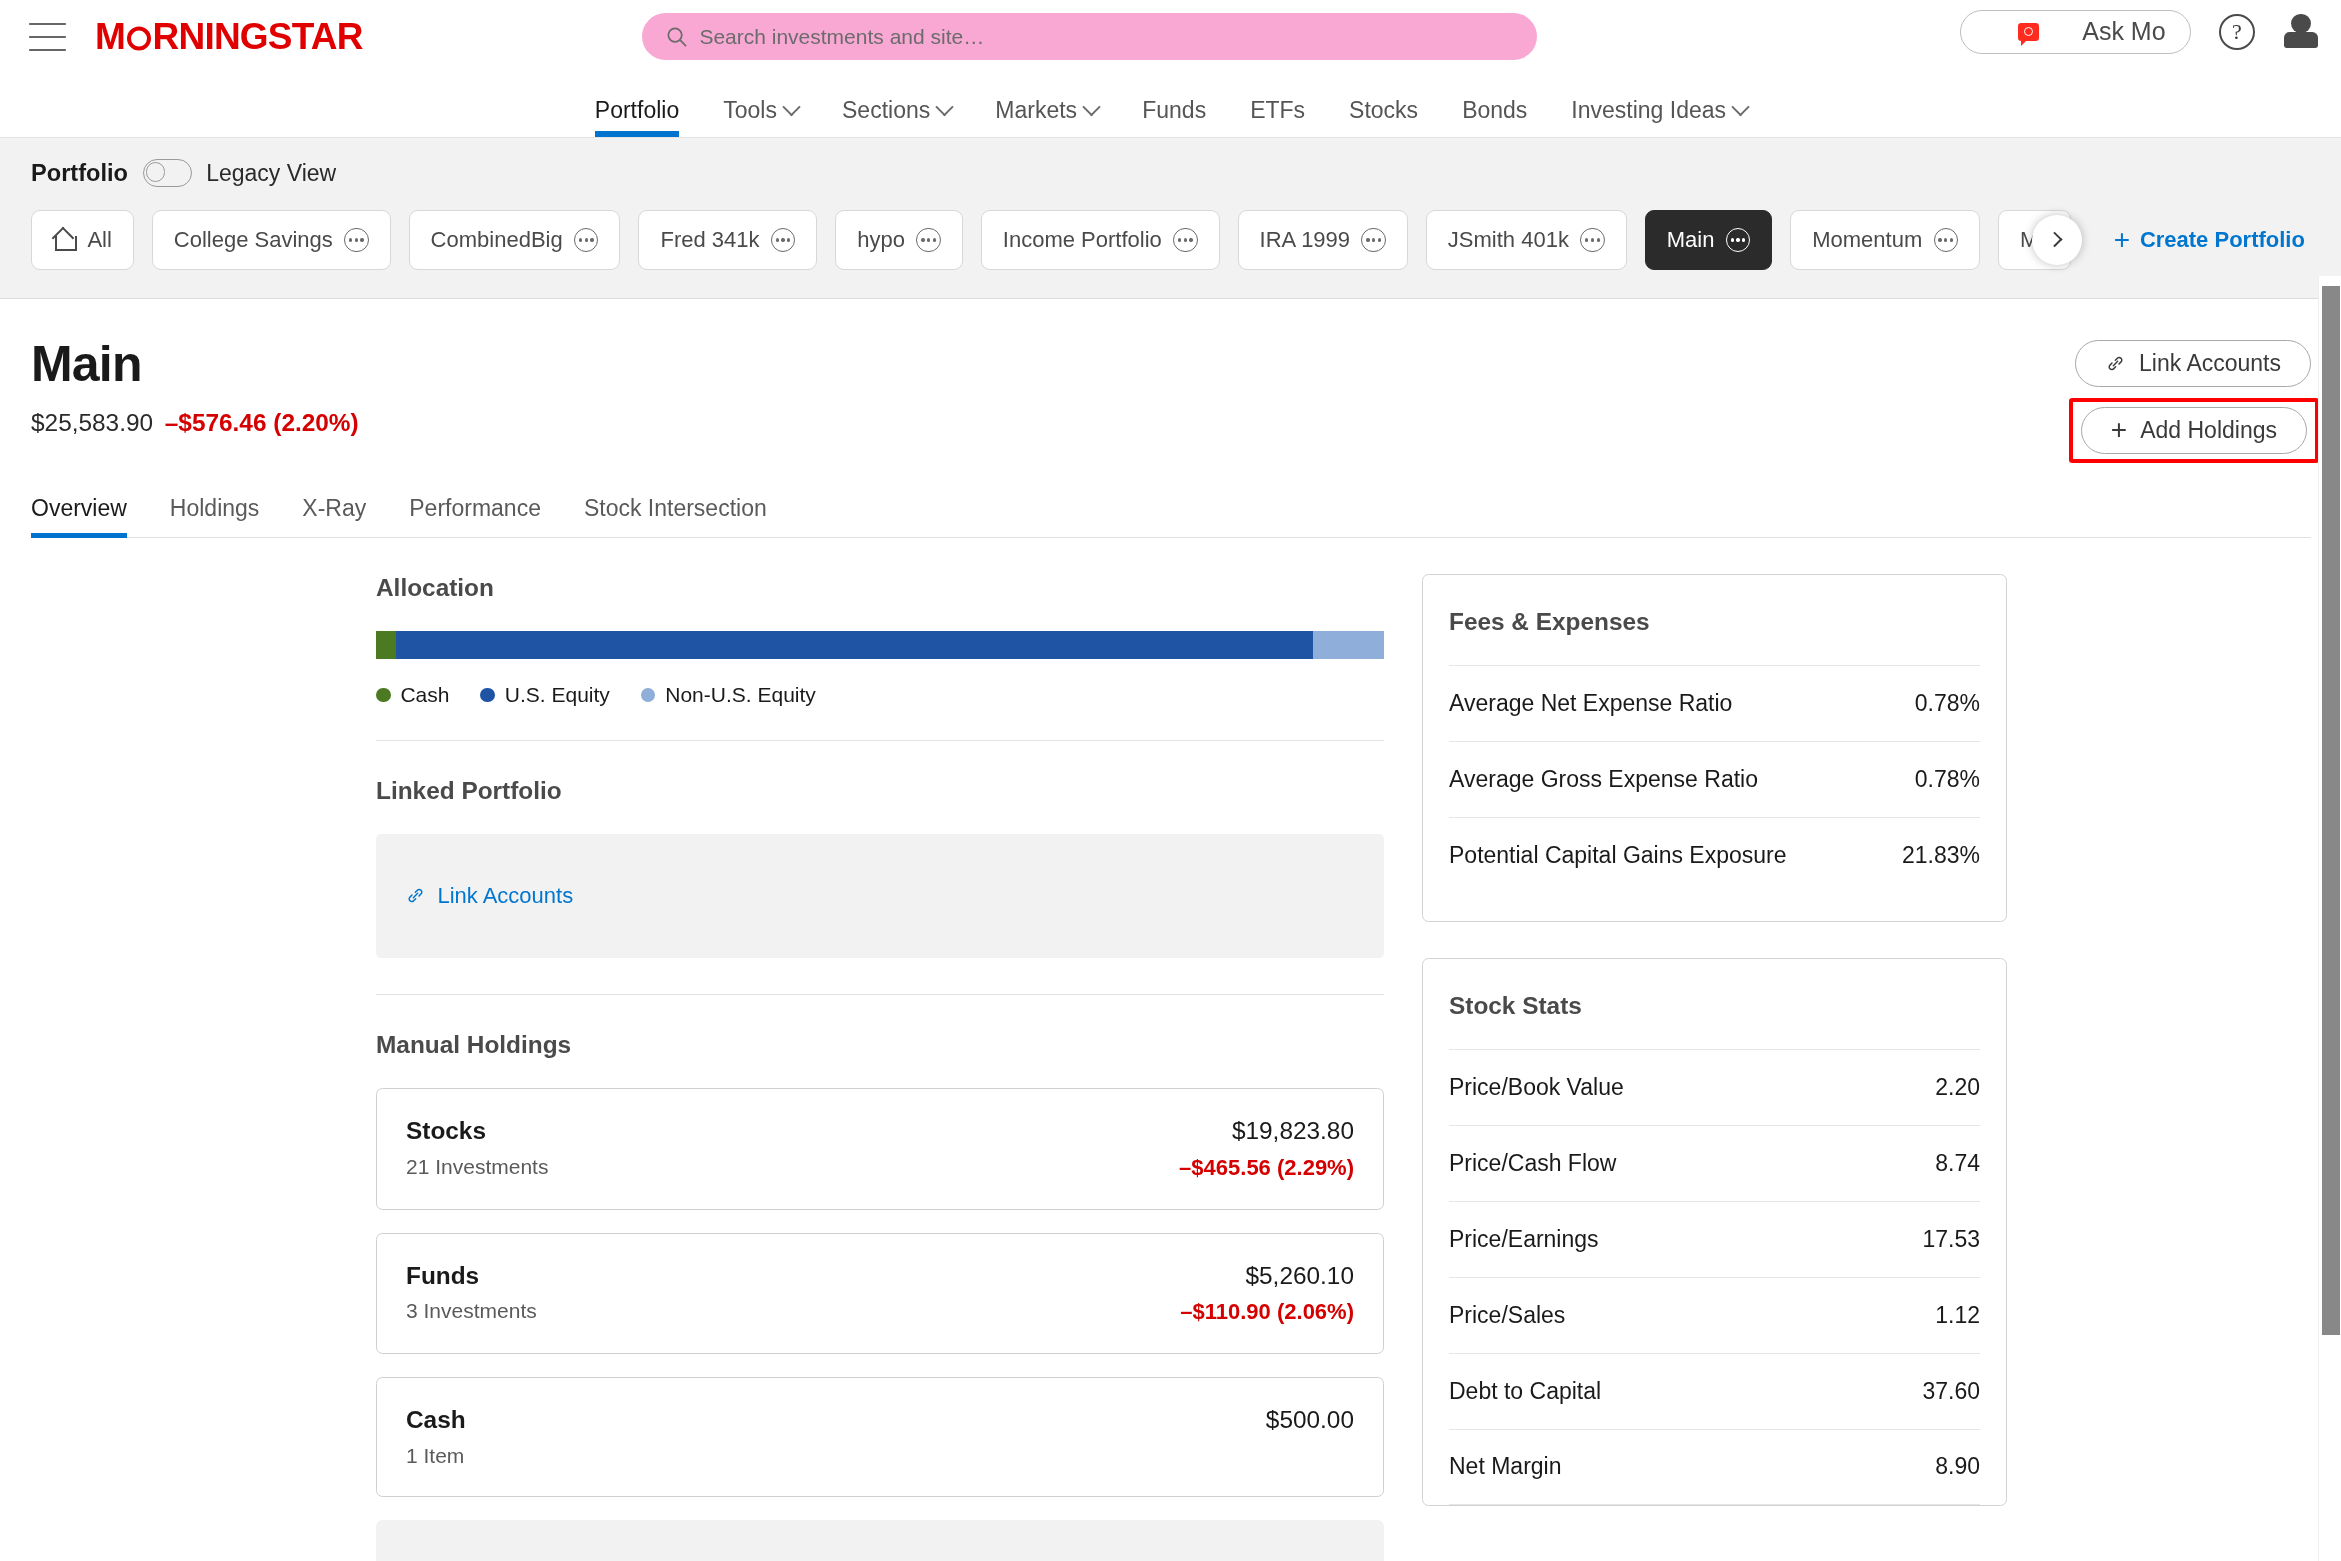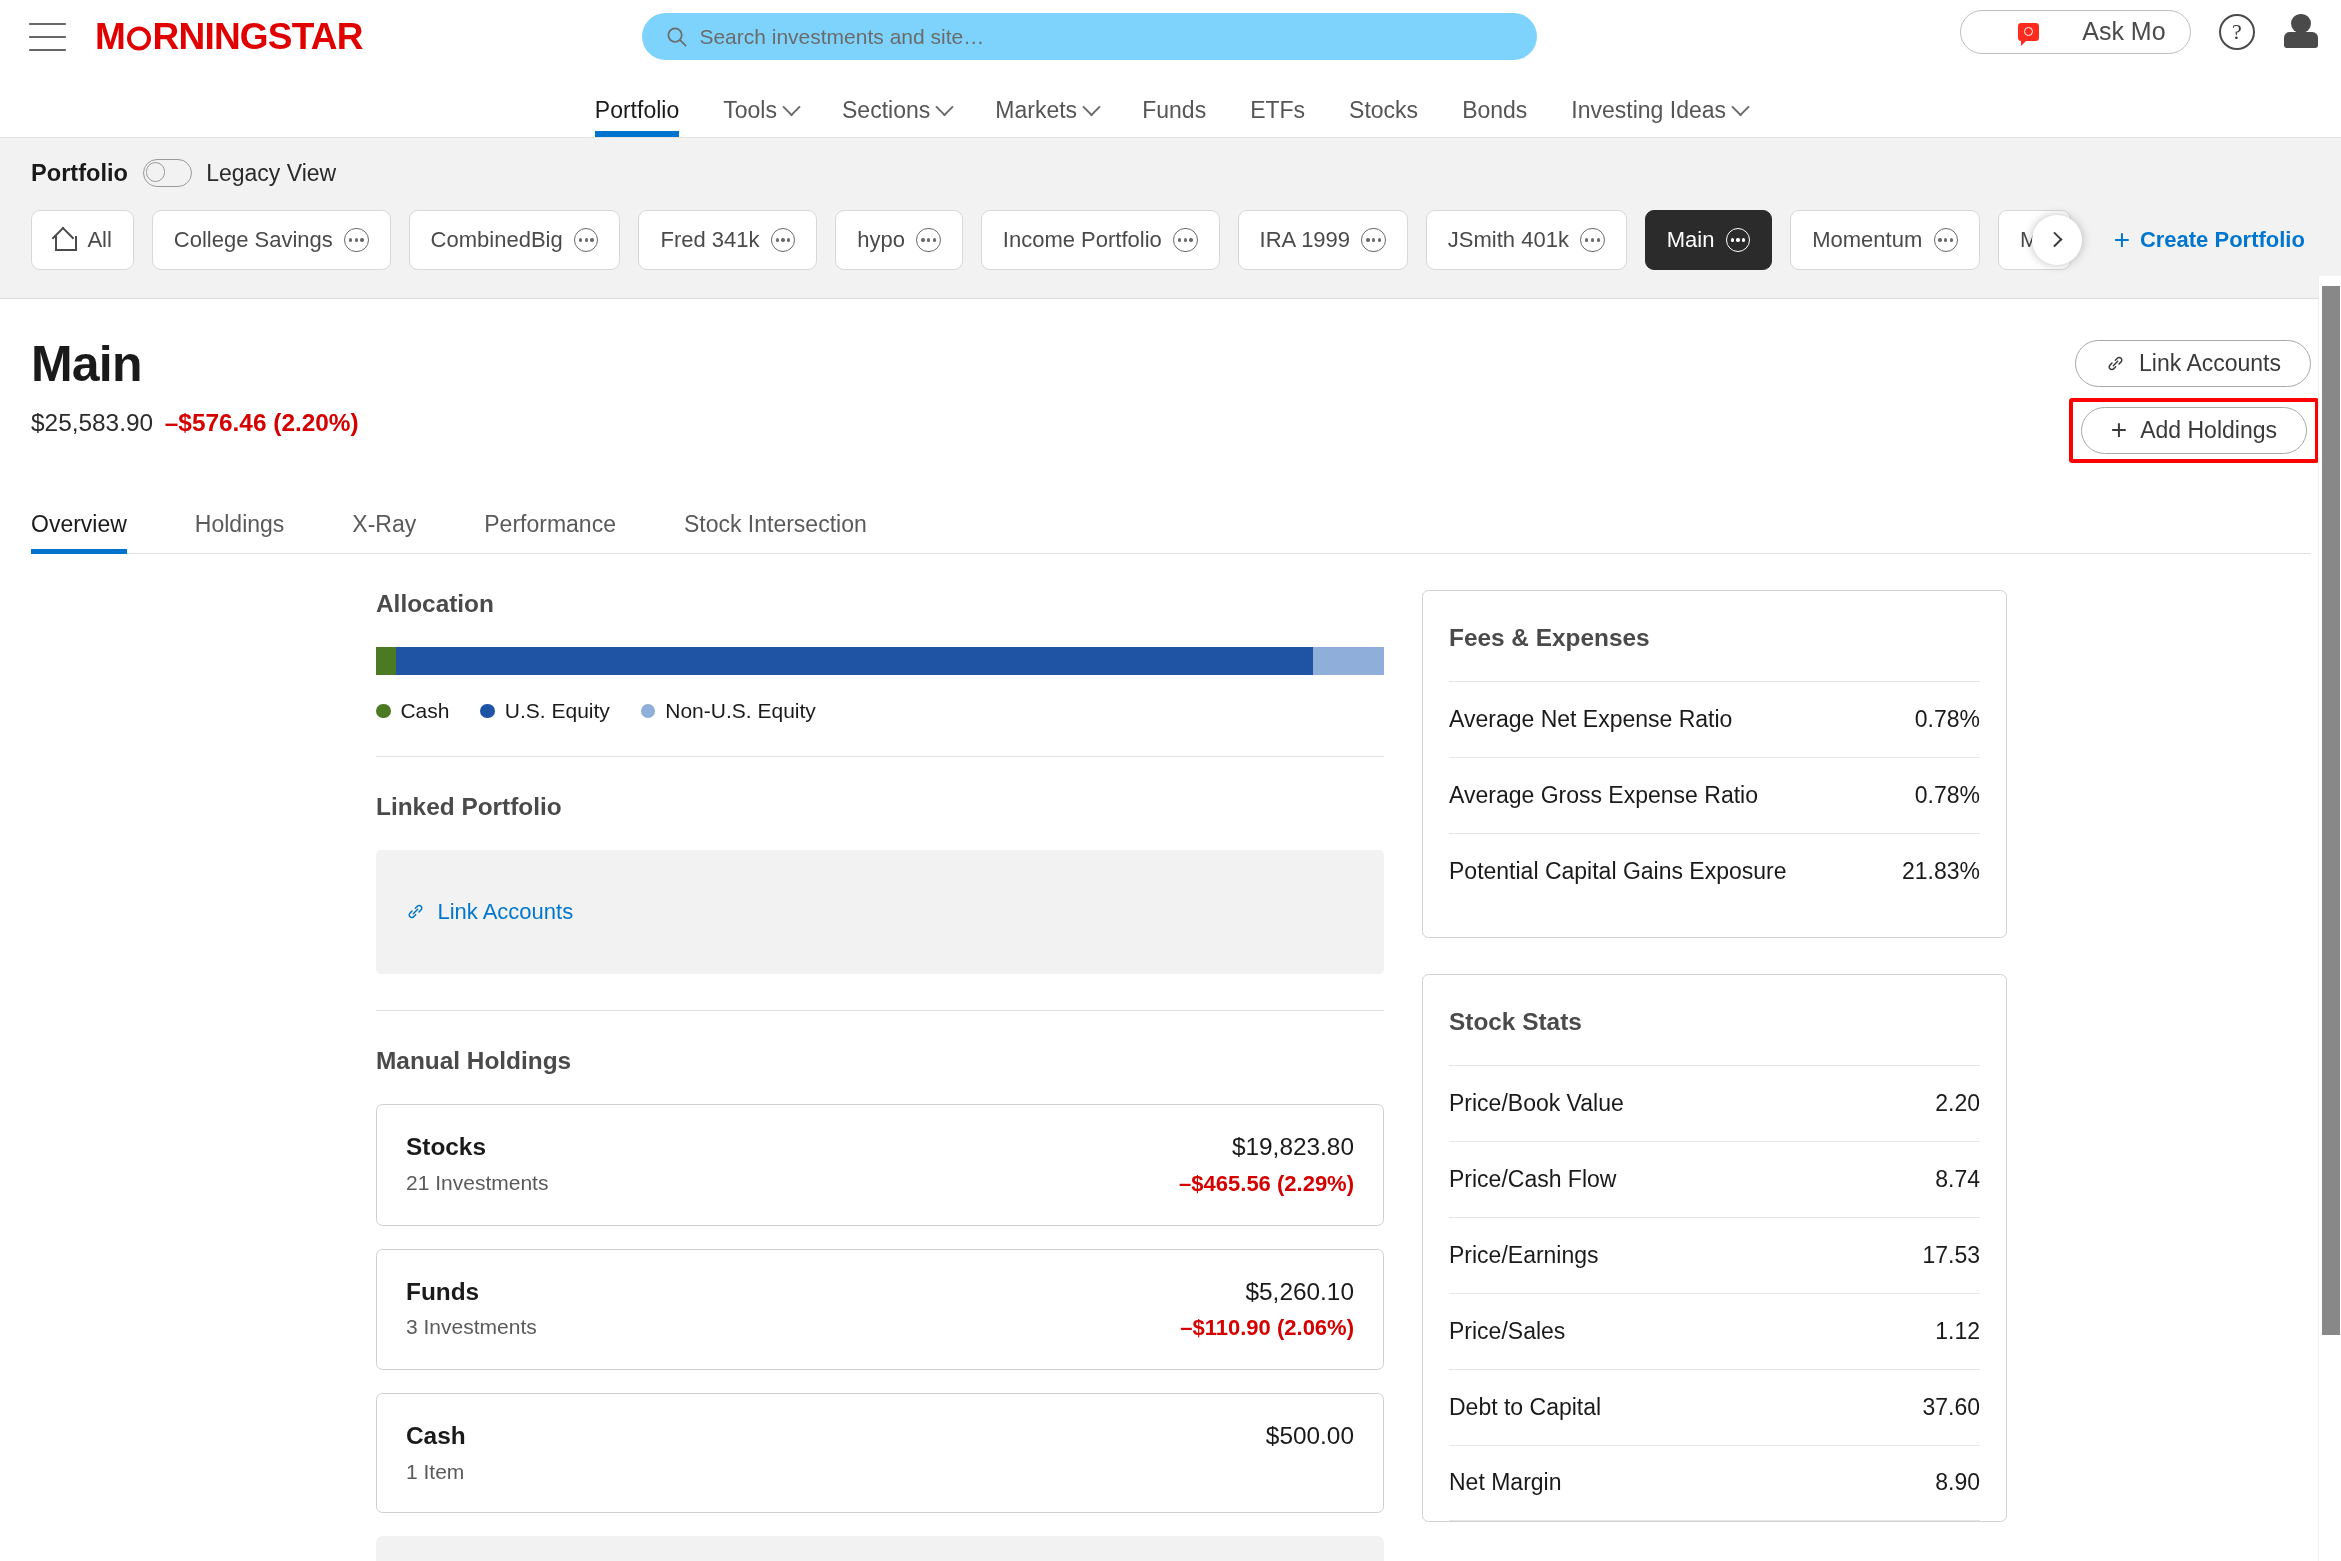--- a/index.html
+++ b/index.html
@@ -44,21 +44,21 @@
     border: 4.9px solid #E00000;
     border-radius: 50%;
     margin: 0 1.6px;
     transform: translateY(1.6px);
   }
 
   .searchwrap {
     position: absolute;
     left: 642px; top: 13px;
     width: 895px; height: 47px;
-    background: #7dd3fc;
+    background: #f9a8d4;
     border-radius: 23.6px;
     display: flex; align-items: center;
     padding: 0 23px;
   }
   .searchwrap svg { margin-right: 11.4px; flex: none; }
   .searchwrap input {
     border: none; background: transparent; outline: none;
     font-size: 21px; color: #5a5a5a;
     font-family: "Liberation Sans", sans-serif;
     width: 100%;
@@ -202,21 +202,21 @@
     height: 47px; padding: 0 29px;
     display:flex; align-items:center; gap:13px;
     font-size: 23px; color:#3a3a3a; background:#fff; cursor:pointer; white-space:nowrap;
   }
   .highlight-box {
     border: 4.9px solid #FF0000; border-radius: 3.3px; padding: 4.9px 8.1px;
     margin-right: -8.1px;
   }
 
   .subtabs {
-    display:flex; gap: 68px; margin-top: 48px;
+    display:flex; gap: 43px; margin-top: 32px;
     border-bottom: 1.6px solid #E0E0E0; position: relative;
   }
   .subtab { font-size: 23px; color:#5a5a5a; padding-bottom: 14.6px; cursor:pointer; position:relative; }
   .subtab.active { color:#1a1a1a; }
   .subtab.active::after {
     content:''; position:absolute; left:0; right:0; bottom:-1.6px; height:5.7px; background:#0073CF;
   }
 
   .cols { display:flex; gap: 41px; padding-top: 36px; }
   .leftcol { width: 1350px; padding-left: 345px; }

